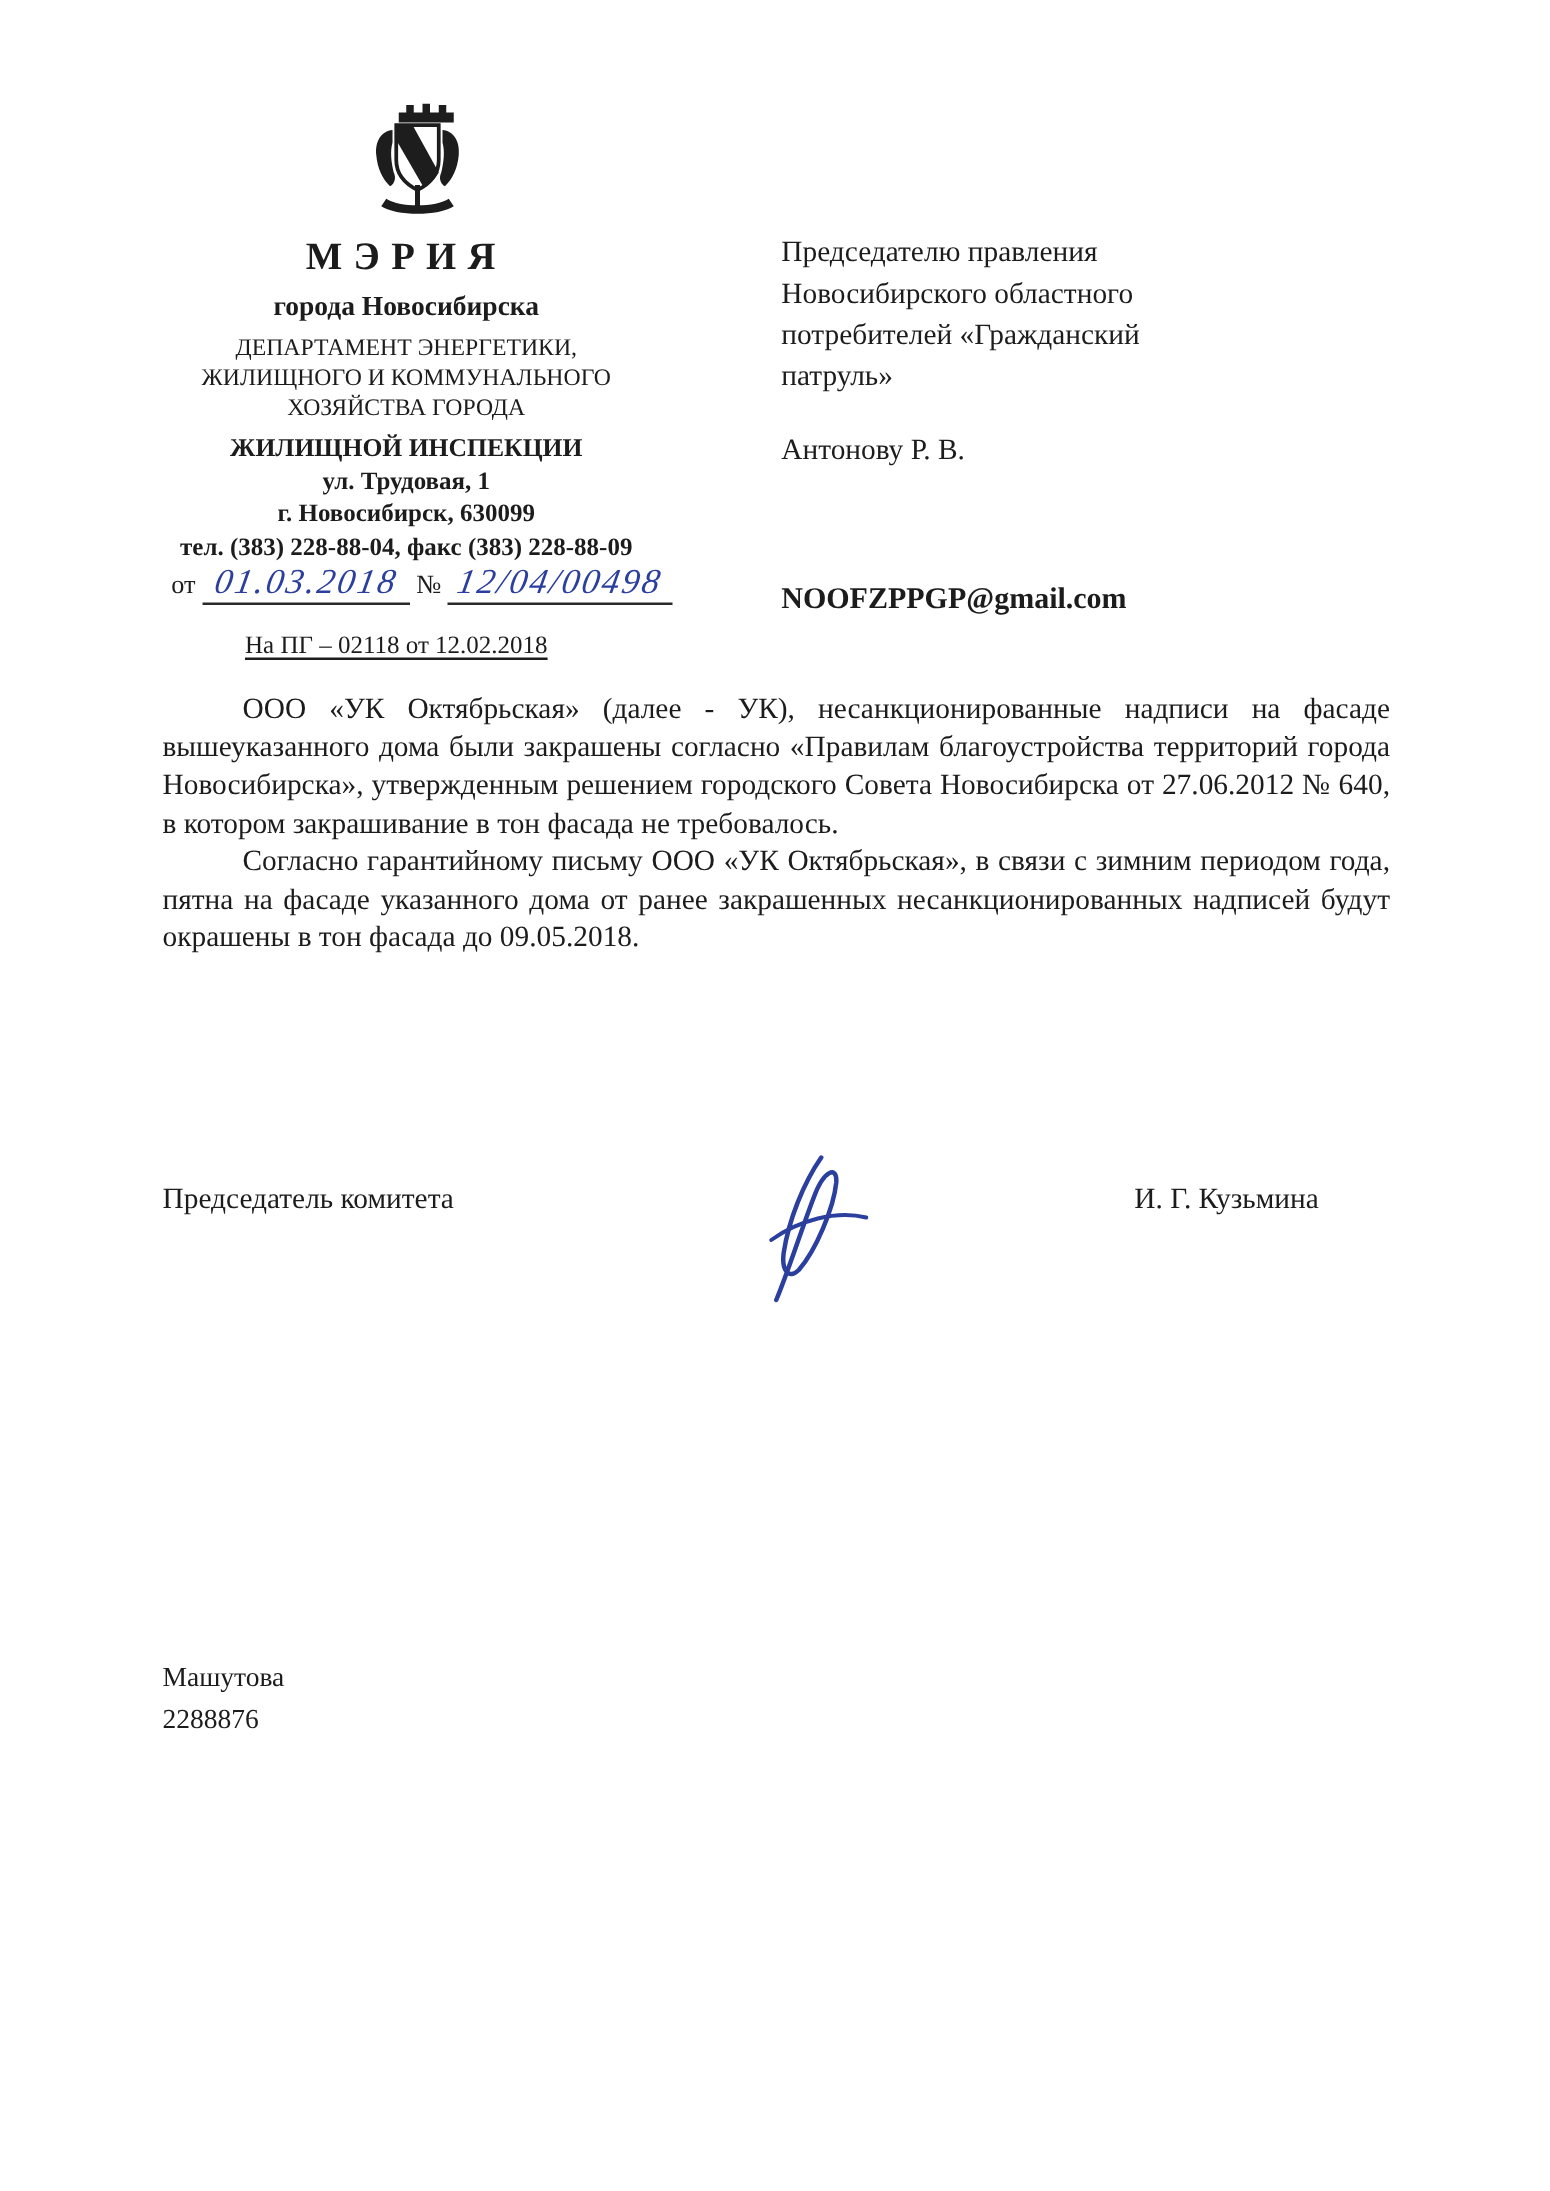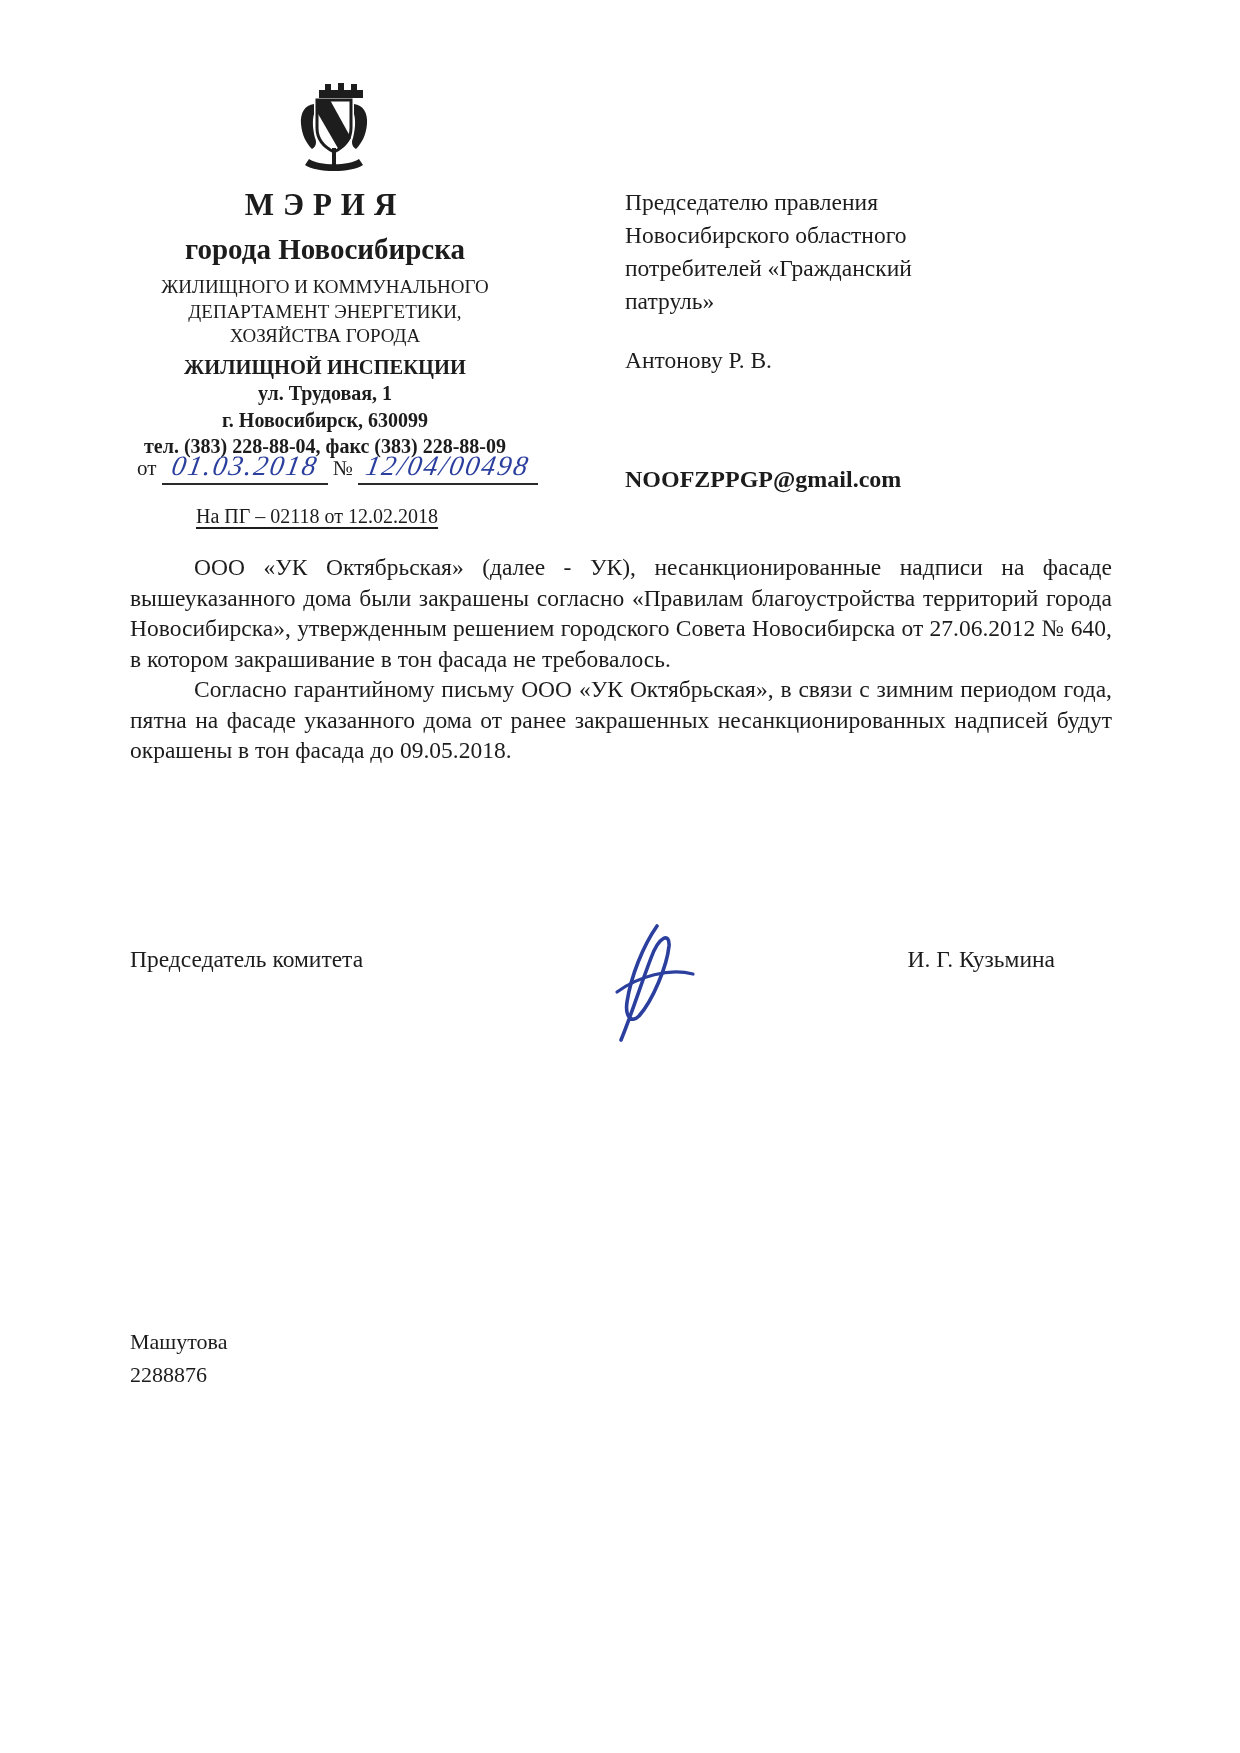--- a/index.html
+++ b/index.html
@@ -32,21 +32,21 @@
     width: 430px;
     text-align: center;
     line-height: 1.22;
   }
   .lh-org1 {
     font-size: 31px;
     font-weight: bold;
     letter-spacing: 9px;
   }
   .lh-org2 {
-    font-size: 29px;
+    font-size: 22px;
     font-weight: bold;
     margin-top: 8px;
   }
   .lh-dept {
     font-size: 19px;
     margin-top: 8px;
     line-height: 1.28;
   }
   .lh-committee {
     font-size: 20.5px;
@@ -177,22 +177,22 @@
 
       <rect x="49" y="68" width="4" height="22" fill="#1d1d1d"></rect>
       <path d="M26 79 c10 7 40 7 50 0 l4 6 c-12 8 -46 8 -58 0 Z" fill="#1d1d1d"></path>
     </svg>
   </div>
 
   <div class="lh-left">
     <div class="lh-org1">МЭРИЯ</div>
     <div class="lh-org2">города Новосибирска</div>
     <div class="lh-dept">
+      <div>ДЕПАРТАМЕНТ ЭНЕРГЕТИКИ,</div>
       <div>ЖИЛИЩНОГО И КОММУНАЛЬНОГО</div>
-      <div>ДЕПАРТАМЕНТ ЭНЕРГЕТИКИ,</div>
       <div>ХОЗЯЙСТВА ГОРОДА</div>
     </div>
     <div class="lh-committee">
       <div>ЖИЛИЩНОЙ ИНСПЕКЦИИ</div>
     </div>
     <div class="lh-addr">
       <div>ул. Трудовая, 1</div>
       <div>г. Новосибирск, 630099</div>
       <div>тел. (383) 228-88-04, факс (383) 228-88-09</div>
     </div>

